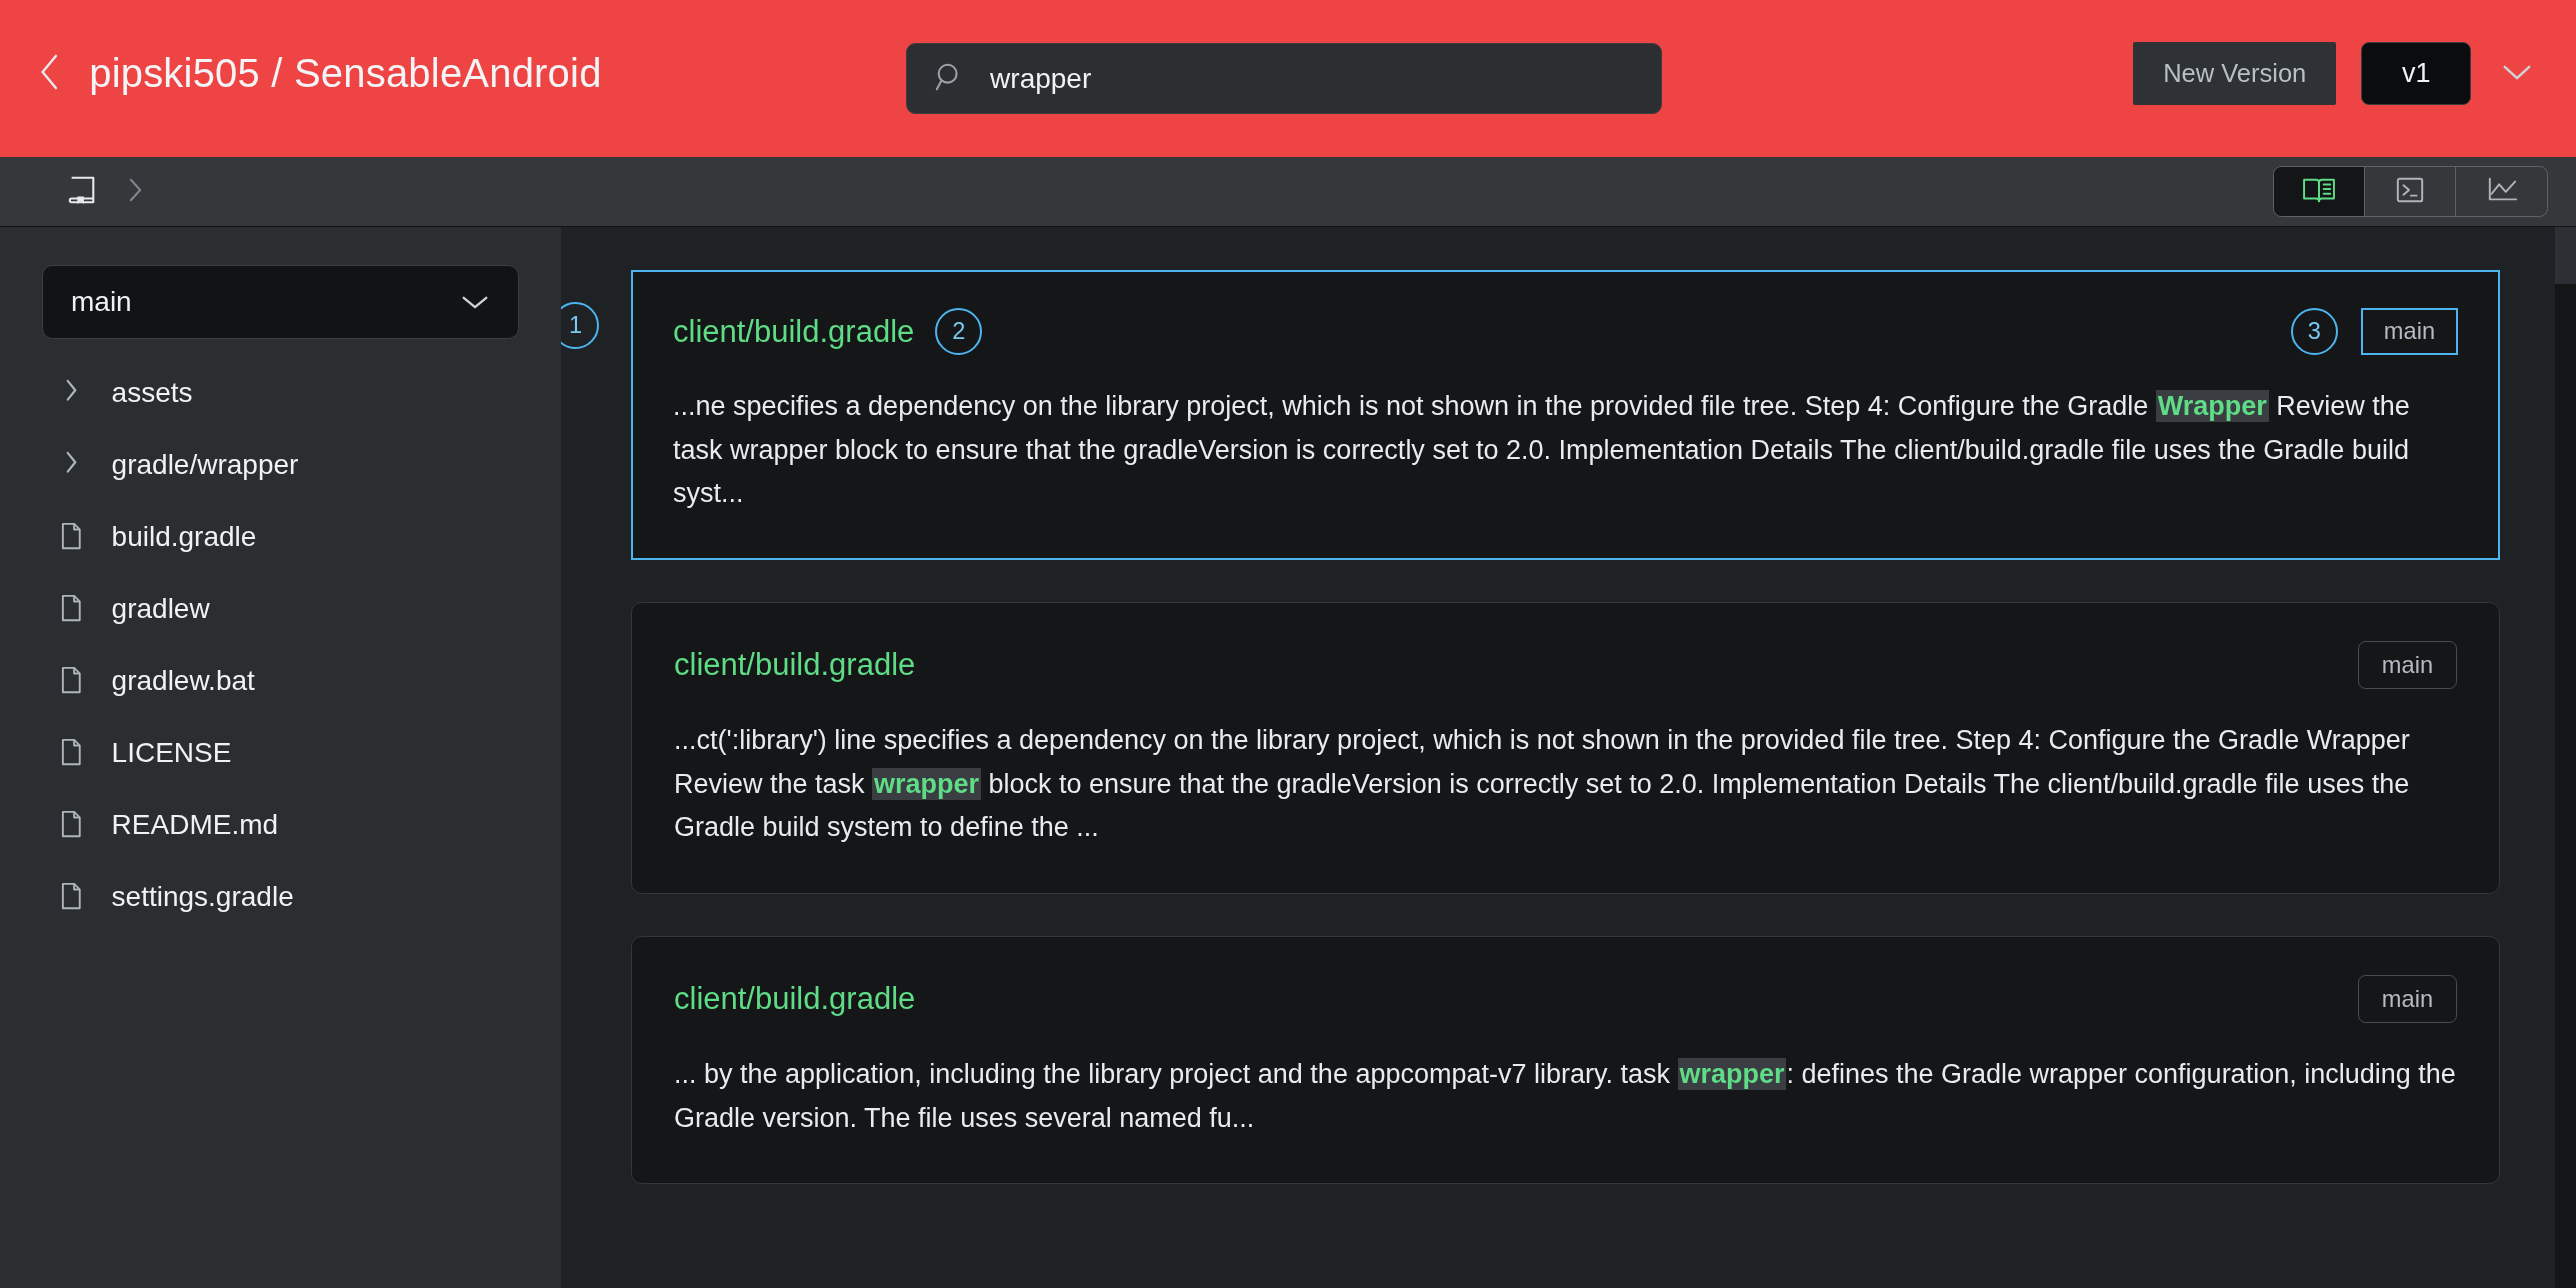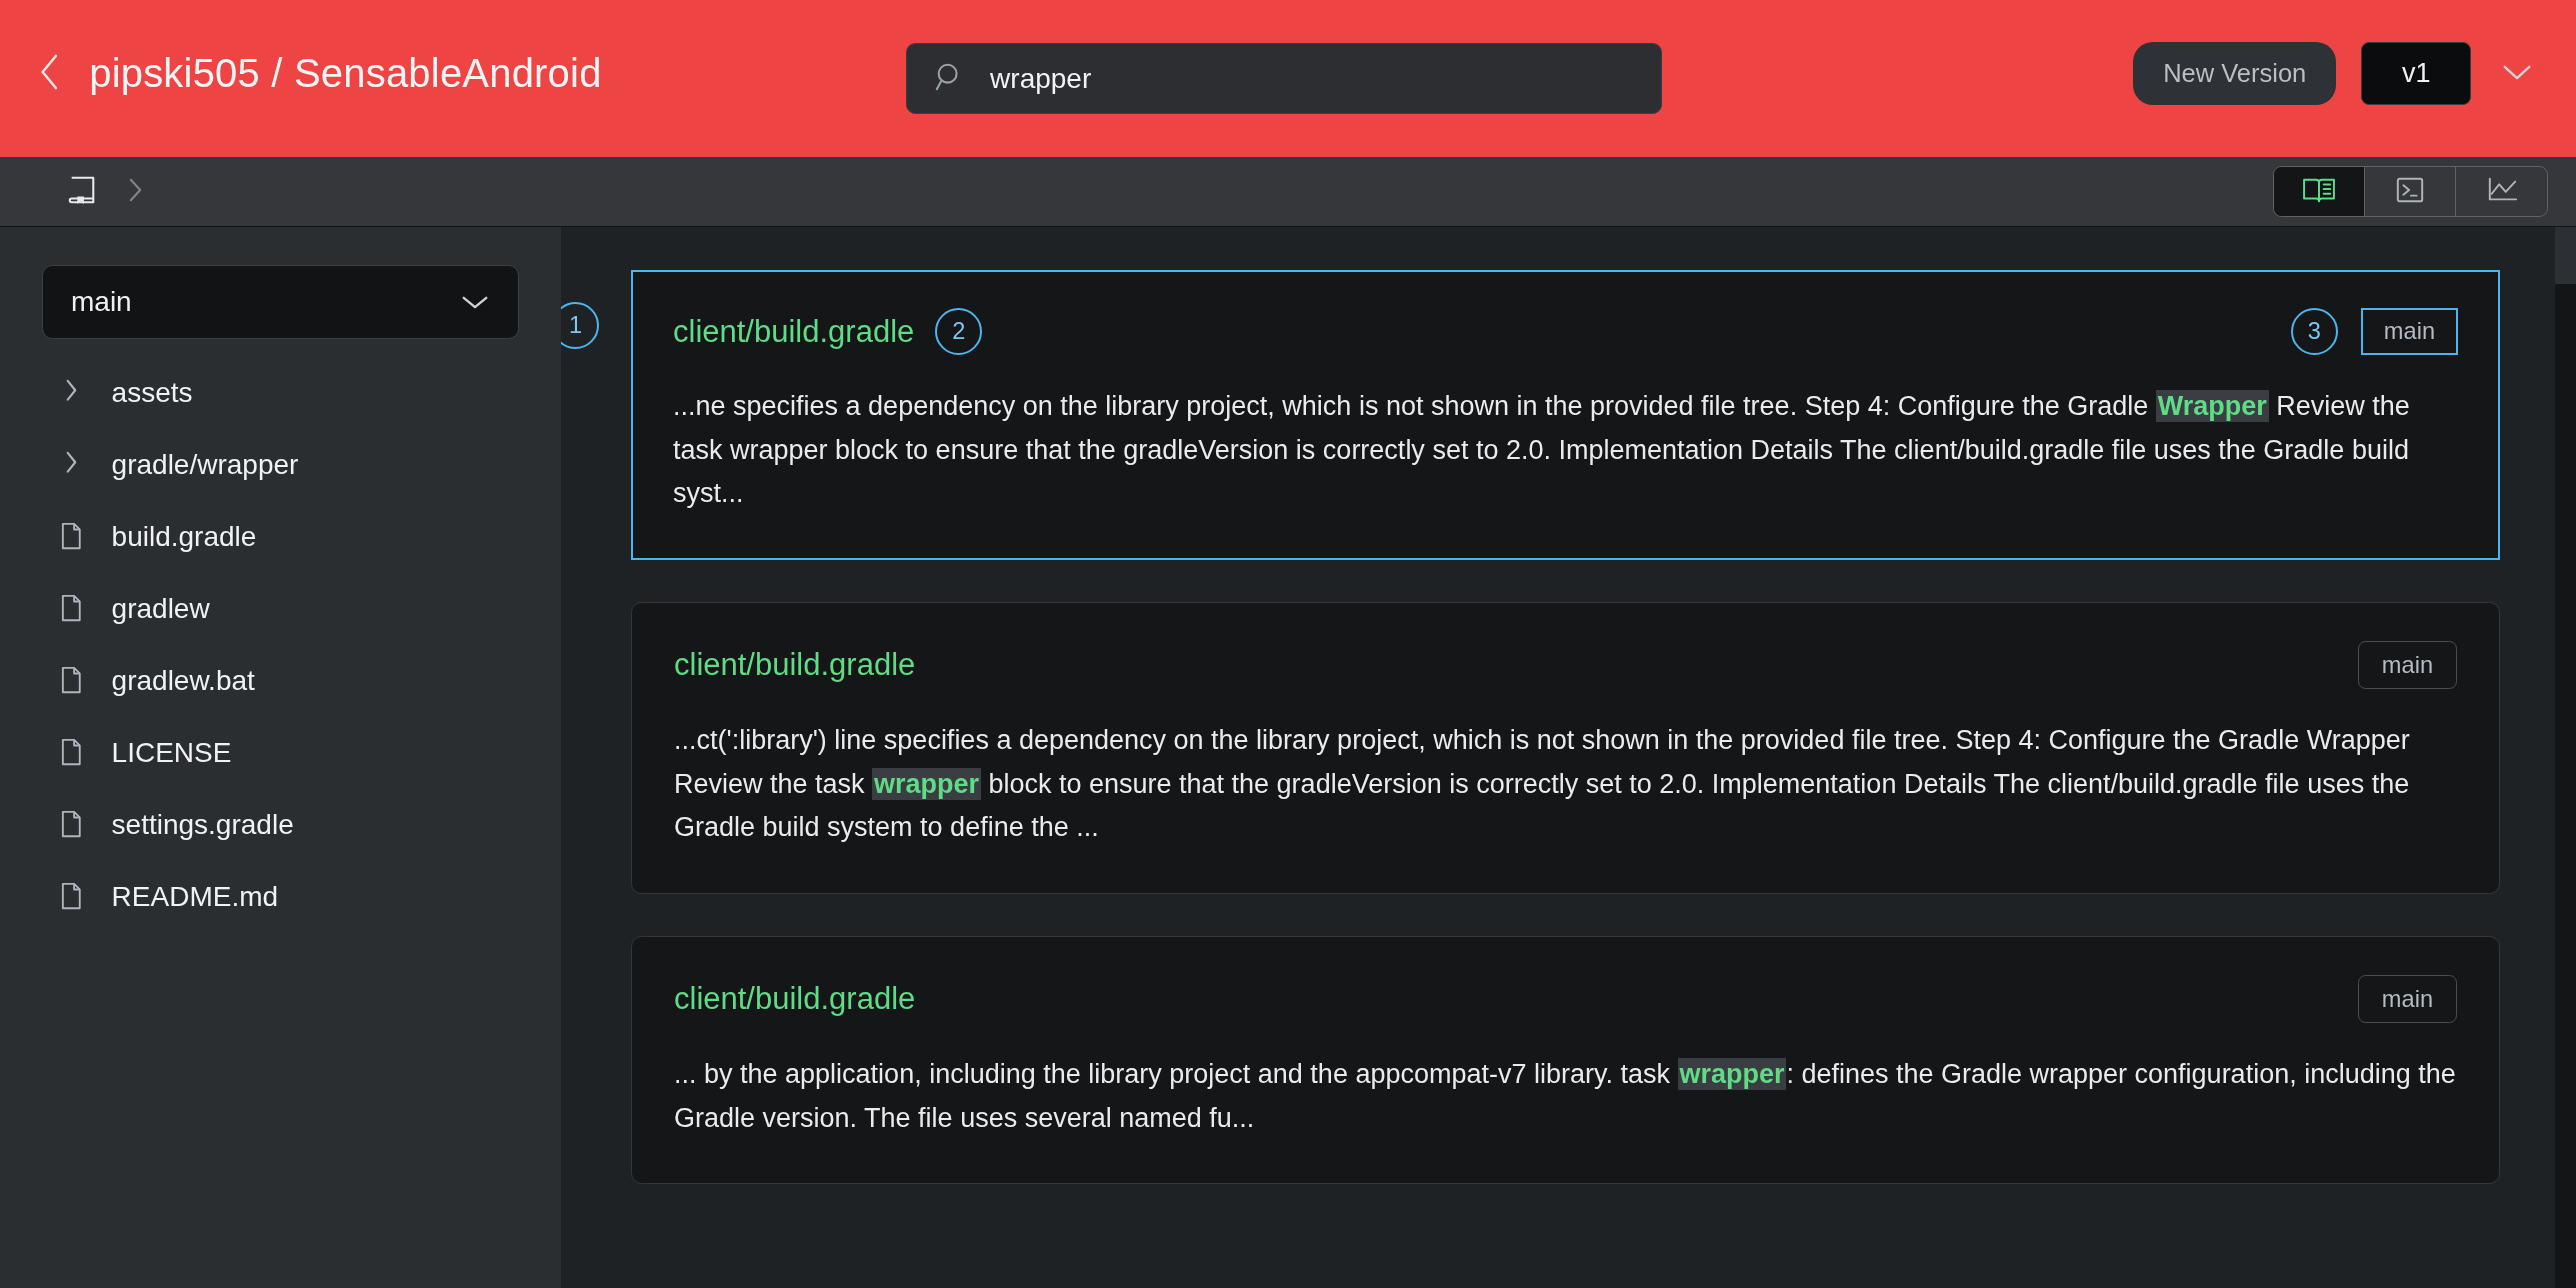--- a/index.html
+++ b/index.html
@@ -65,21 +65,21 @@
 
   .header-right {
     margin-left: auto;
     display: flex;
     align-items: center;
     gap: 24.6px;
   }
   .new-version-btn {
     background: #2e3135;
     border: none;
-    border-radius: 20px;
+    border-radius: 2px;
     color: #b9bfc6;
     font-size: 25.5px;
     font-family: "Liberation Sans", sans-serif;
     padding: 17px 30px;
     cursor: pointer;
     white-space: nowrap;
   }
   .version-select {
     background: #0b0c0d;
     border: 0.9px solid #3a3d42;
@@ -407,30 +407,30 @@
         </span>
         <span class="name">LICENSE</span>
       </div>
       <div class="tree-item file">
         <span class="glyph">
           <svg width="24.6" height="30" viewBox="0 0 26 32" fill="none">
               <path d="M4 3 H16 L22 9 V29 H4 Z" stroke="#aeb5bc" stroke-width="2" stroke-linejoin="round"></path>
               <path d="M16 3 V9 H22" stroke="#aeb5bc" stroke-width="2" stroke-linejoin="round"></path>
             </svg>
         </span>
+        <span class="name">README.md</span>
+      </div>
+      <div class="tree-item file">
+        <span class="glyph">
+          <svg width="24.6" height="30" viewBox="0 0 26 32" fill="none">
+              <path d="M4 3 H16 L22 9 V29 H4 Z" stroke="#aeb5bc" stroke-width="2" stroke-linejoin="round"></path>
+              <path d="M16 3 V9 H22" stroke="#aeb5bc" stroke-width="2" stroke-linejoin="round"></path>
+            </svg>
+        </span>
         <span class="name">settings.gradle</span>
-      </div>
-      <div class="tree-item file">
-        <span class="glyph">
-          <svg width="24.6" height="30" viewBox="0 0 26 32" fill="none">
-              <path d="M4 3 H16 L22 9 V29 H4 Z" stroke="#aeb5bc" stroke-width="2" stroke-linejoin="round"></path>
-              <path d="M16 3 V9 H22" stroke="#aeb5bc" stroke-width="2" stroke-linejoin="round"></path>
-            </svg>
-        </span>
-        <span class="name">README.md</span>
       </div>
     </div>
   </div>
 
   <div class="main">
     <div class="results">
 
       <div class="result-card highlighted">
         <div class="annot annot-left">1</div>
         <div class="card-head with-right">

